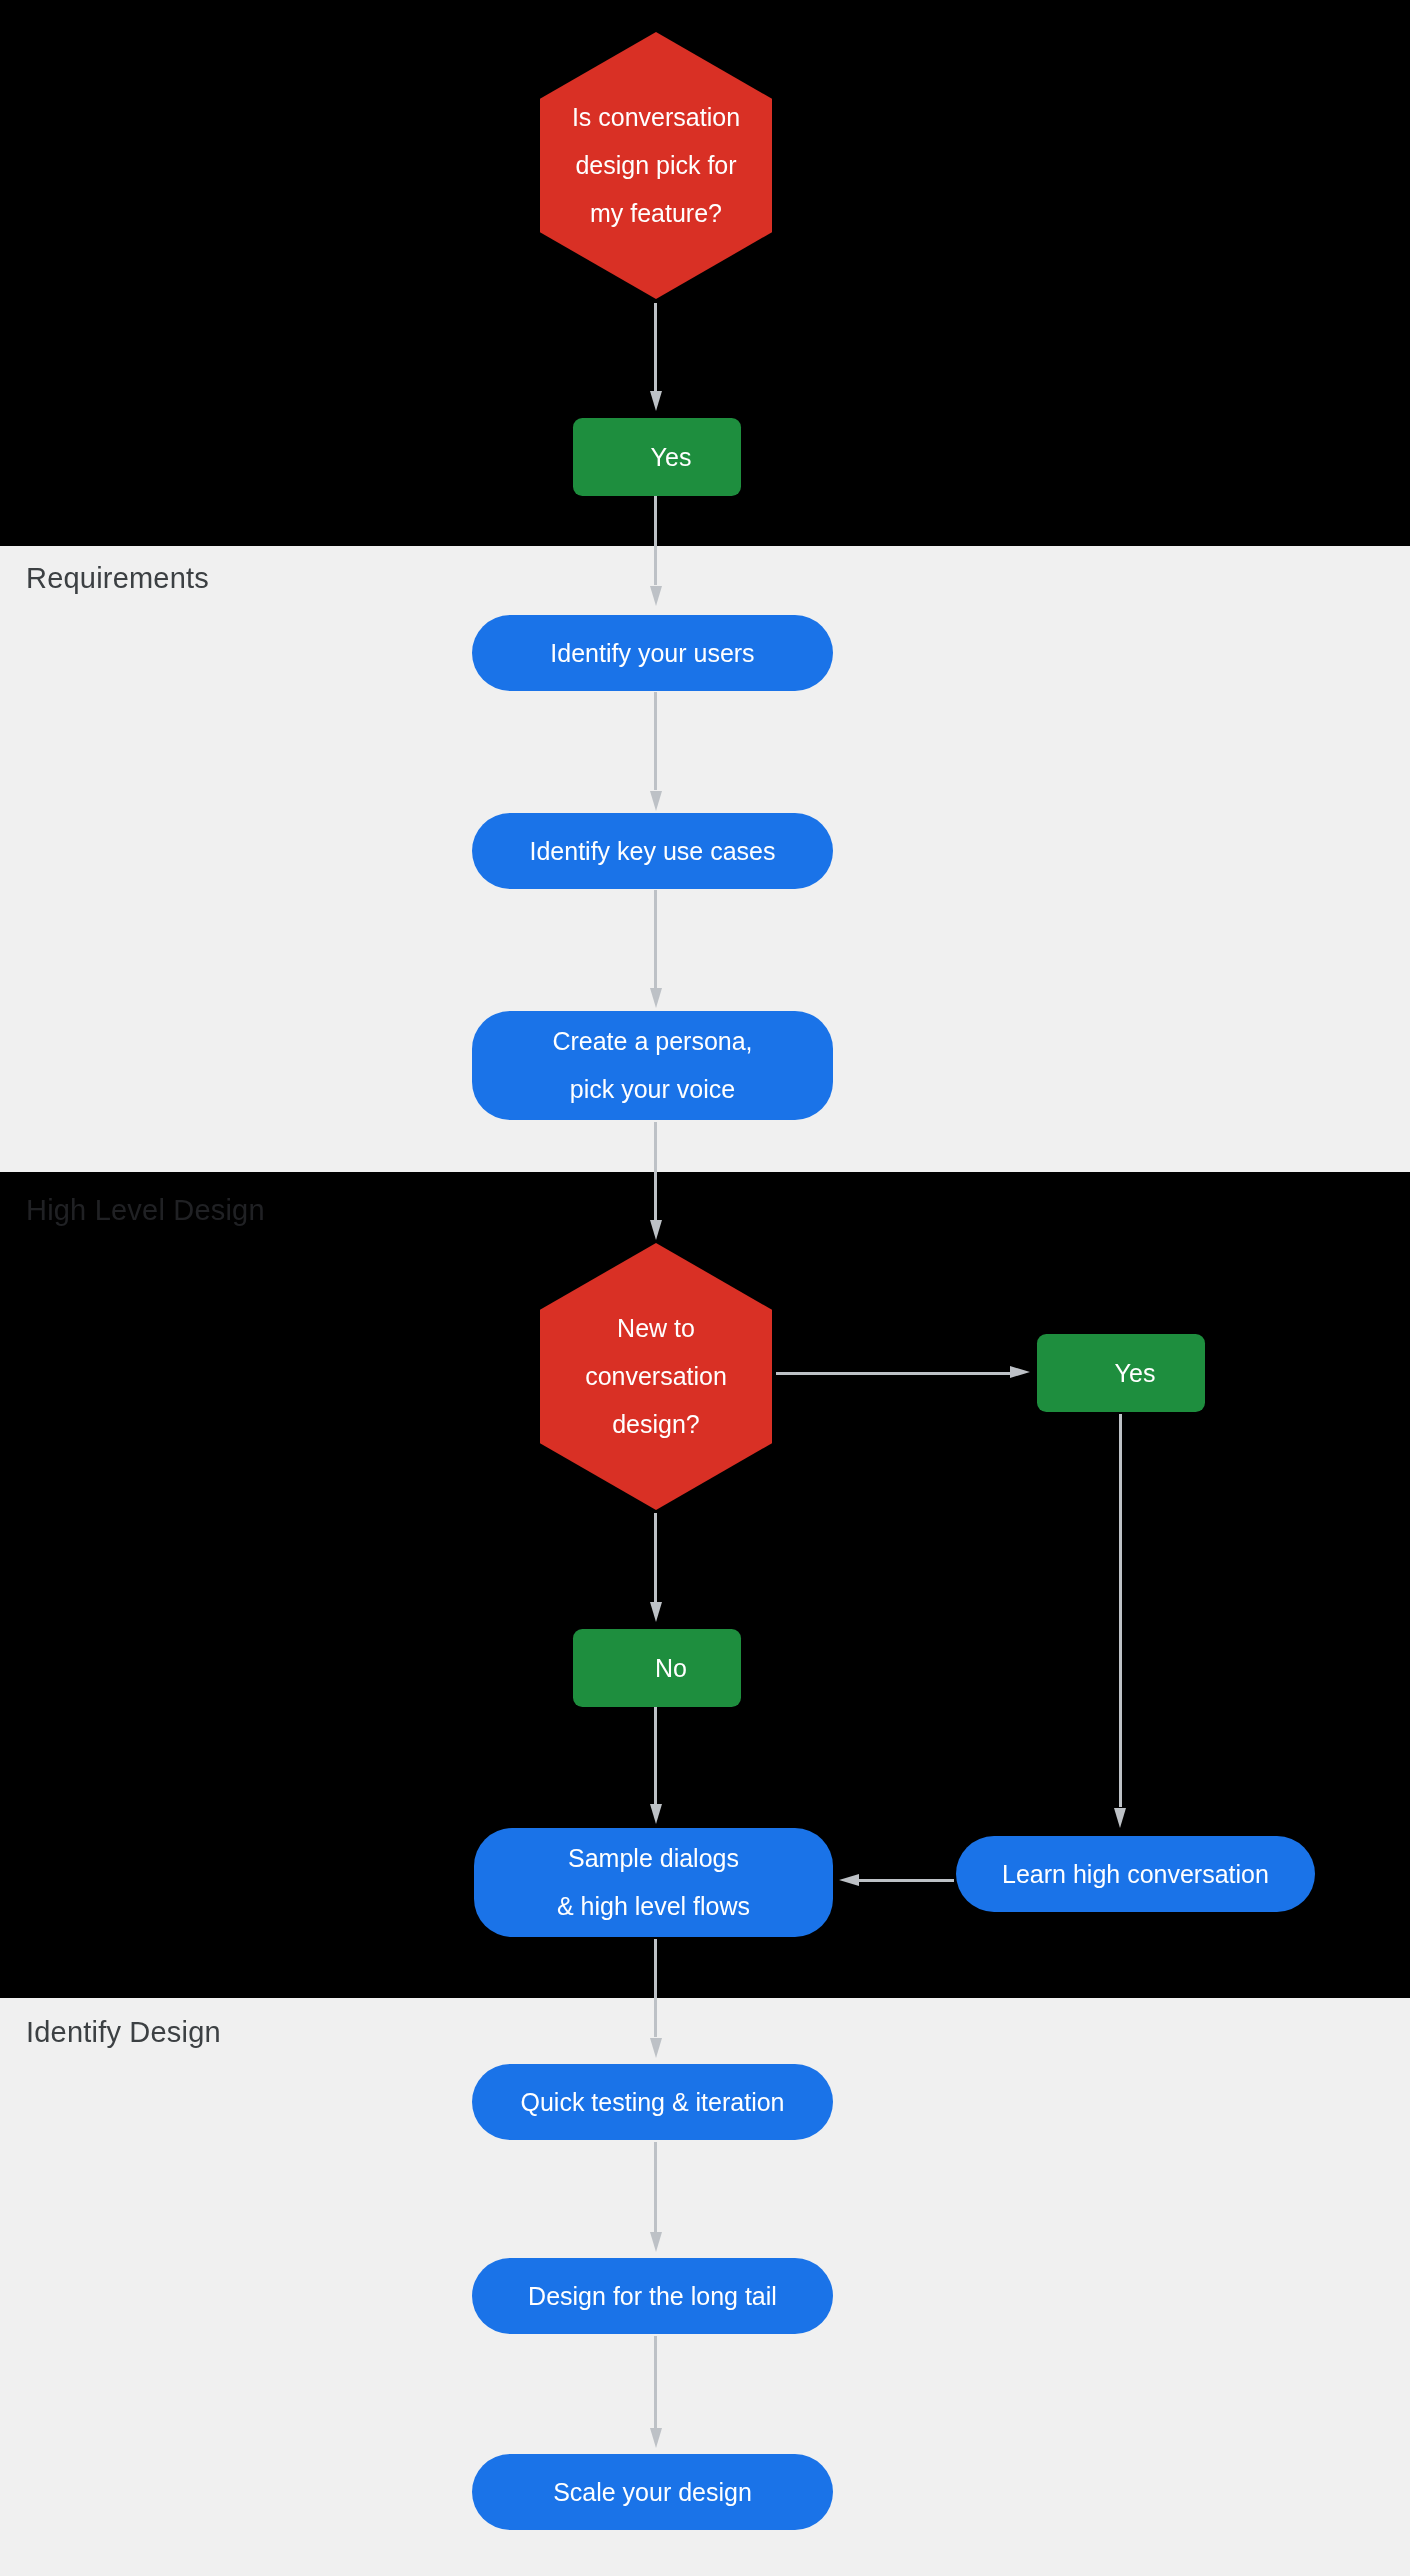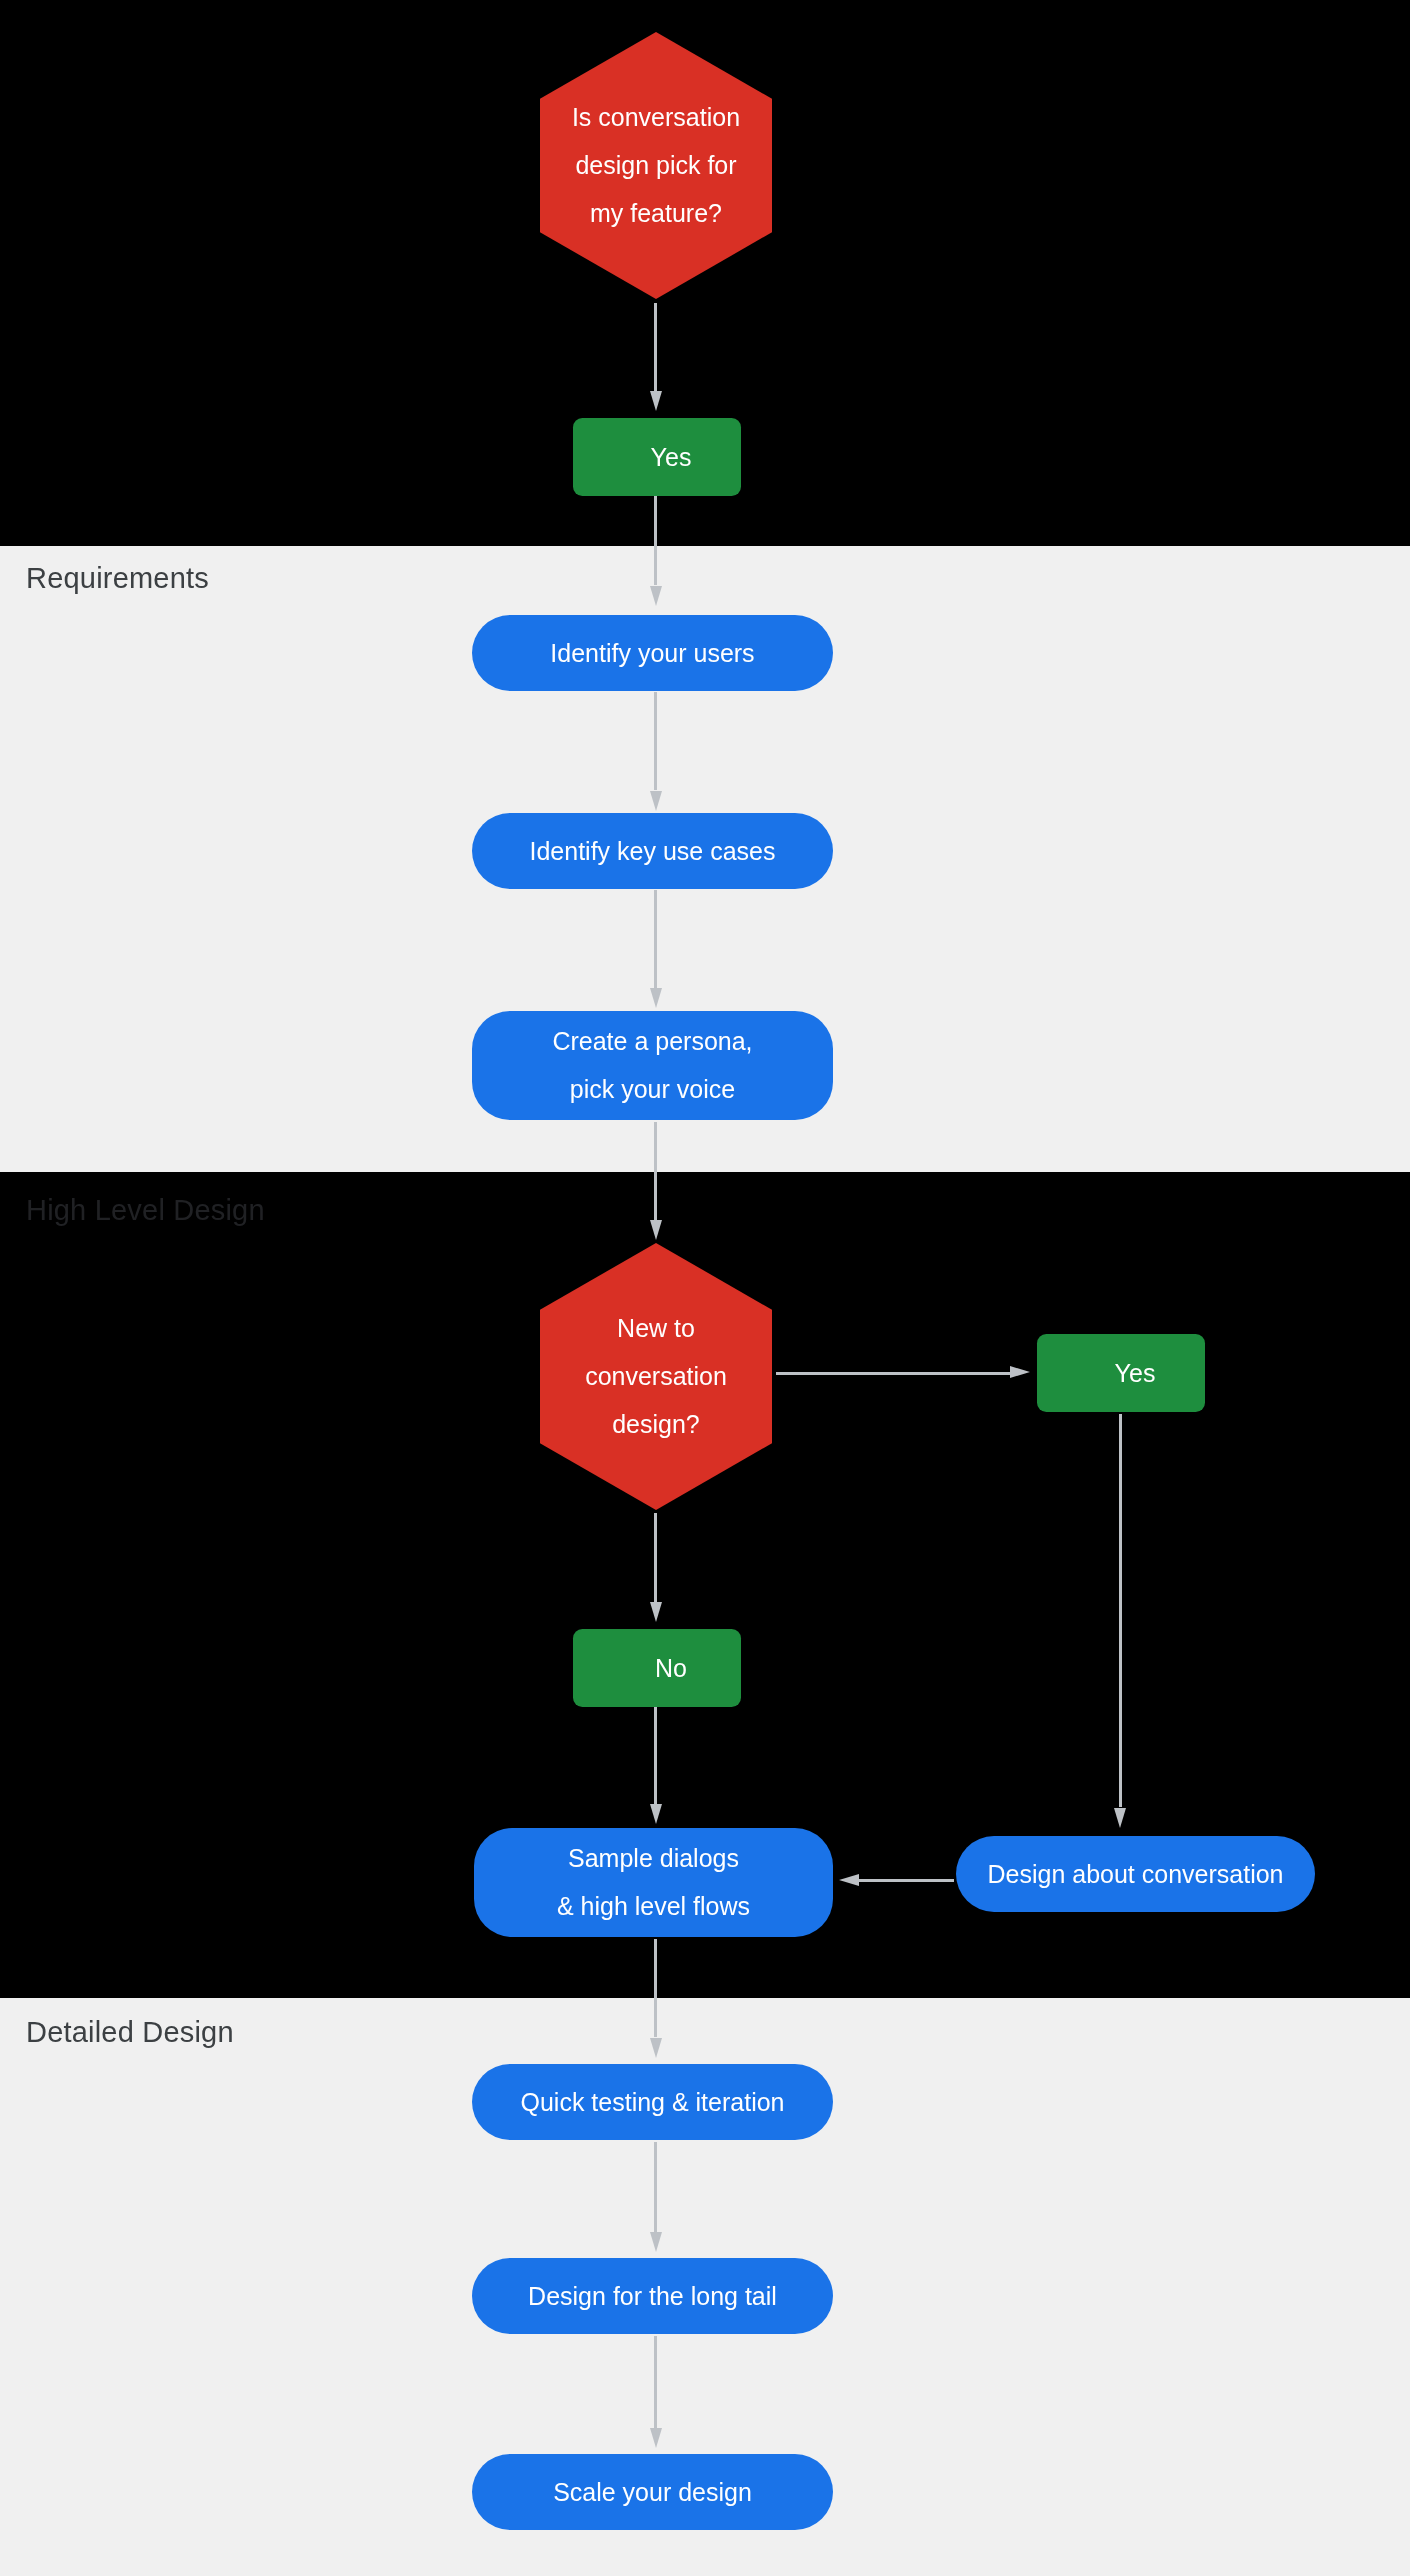--- a/index.html
+++ b/index.html
@@ -108,21 +108,21 @@
 
   <div id="band-requirements" class="band band-light">
     <div class="band-label">Requirements</div>
   </div>
 
   <div id="band-highlevel" class="band band-dark">
     <div class="band-label">High Level Design</div>
   </div>
 
   <div id="band-detailed" class="band band-light">
-    <div class="band-label">Detailed Design</div>
+    <div class="band-label">Identify Design</div>
   </div>
 
   <div class="aline-v" id="a1-line"></div>
   <div class="ahead ahead-down" id="a1-head"></div>
 
   <div class="aline-v" id="a2-line"></div>
   <div class="ahead ahead-down" id="a2-head"></div>
 
   <div class="aline-v" id="a3-line"></div>
   <div class="ahead ahead-down" id="a3-head"></div>
@@ -193,21 +193,21 @@
   <div class="node answer" id="node-no-new">
     <span>No</span>
   </div>
 
   <div class="node pill pill-2line" id="node-sample-dialogs">
     <span>Sample dialogs</span>
     <span>&amp; high level flows</span>
   </div>
 
   <div class="node pill" id="node-learn-conversation">
-    <span>Design about conversation</span>
+    <span>Learn high conversation</span>
   </div>
 
   <div class="node pill" id="node-quick-testing">
     <span>Quick testing &amp; iteration</span>
   </div>
 
   <div class="node pill" id="node-long-tail">
     <span>Design for the long tail</span>
   </div>
 

